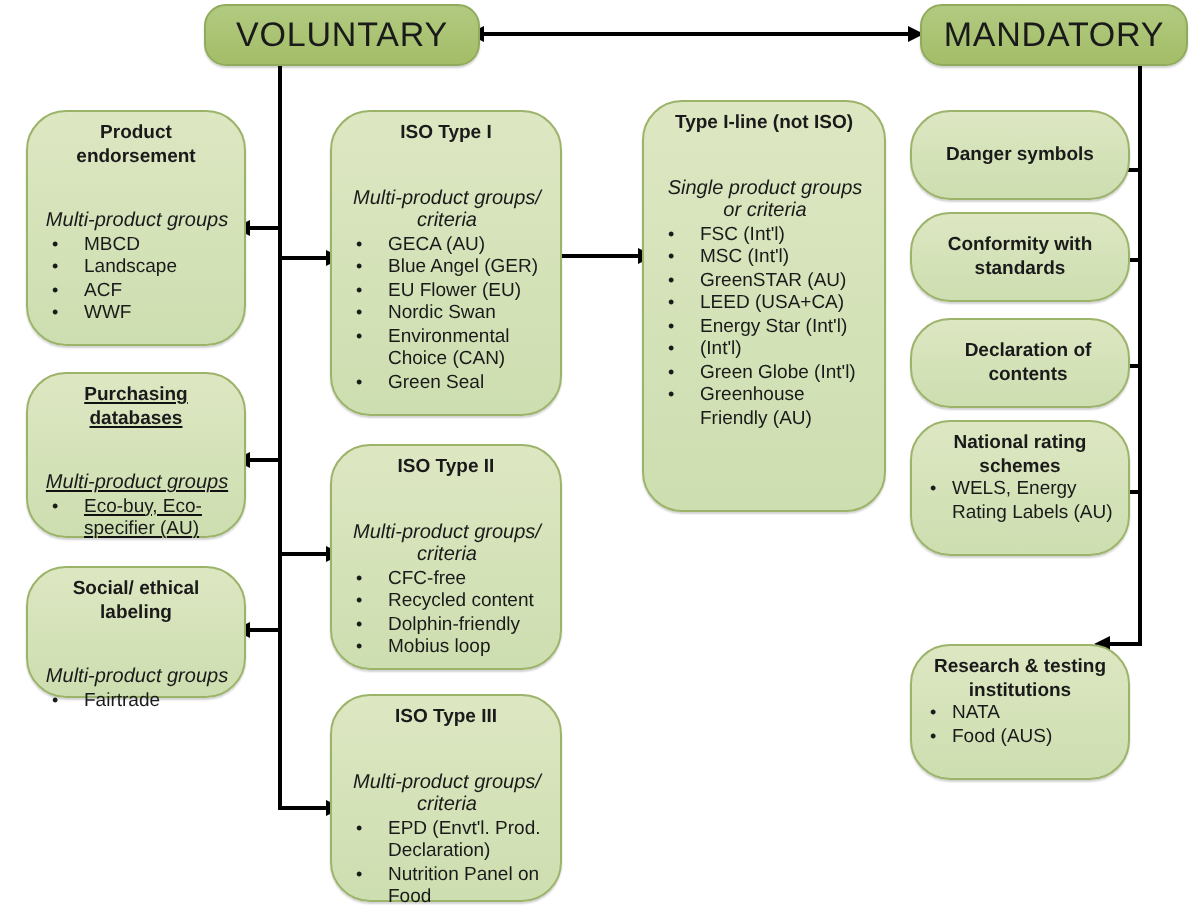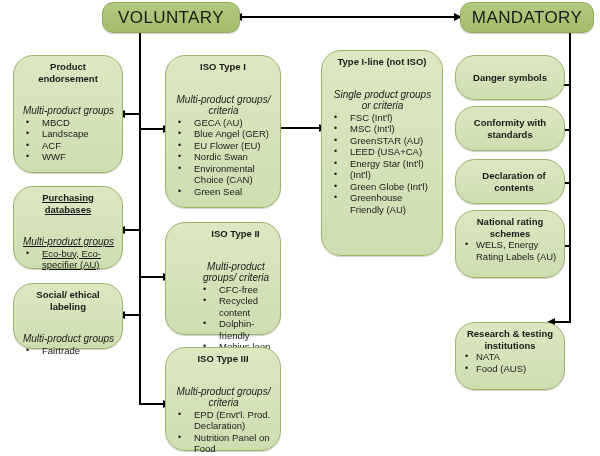--- a/index.html
+++ b/index.html
@@ -202,21 +202,21 @@
     <ul class="n-list">
       <li>GECA (AU)</li>
       <li>Blue Angel (GER)</li>
       <li>EU Flower (EU)</li>
       <li>Nordic Swan</li>
       <li>Environmental Choice (CAN)</li>
       <li>Green Seal</li>
     </ul>
   </div>
 
-  <div class="node body" style="left:165px; top:222px; width:116px; height:113px;padding-left:31px;">
+  <div class="node body" style="left:165px; top:222px; width:116px; height:113px;">
     <span class="n-title">ISO Type II</span>
     <span class="n-sub">Multi-product groups/ criteria</span>
     <ul class="n-list">
       <li>CFC-free</li>
       <li>Recycled content</li>
       <li>Dolphin-friendly</li>
       <li>Mobius loop</li>
     </ul>
   </div>
 

